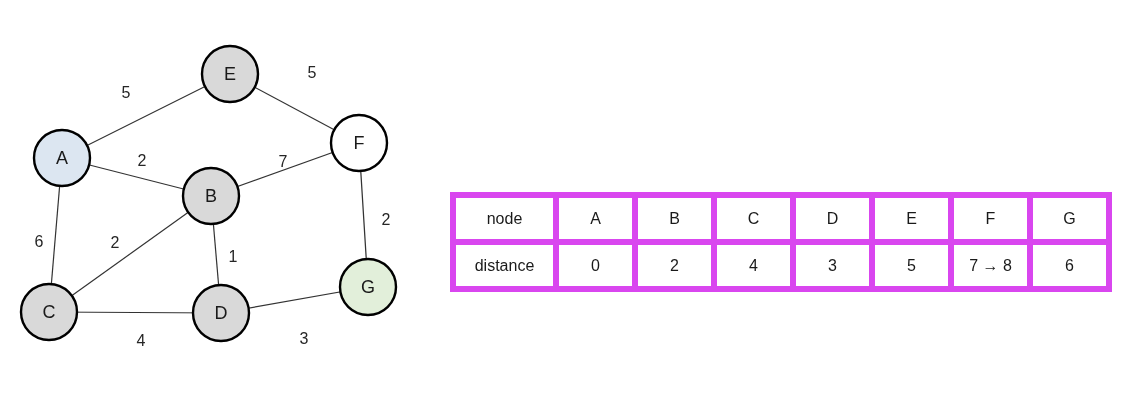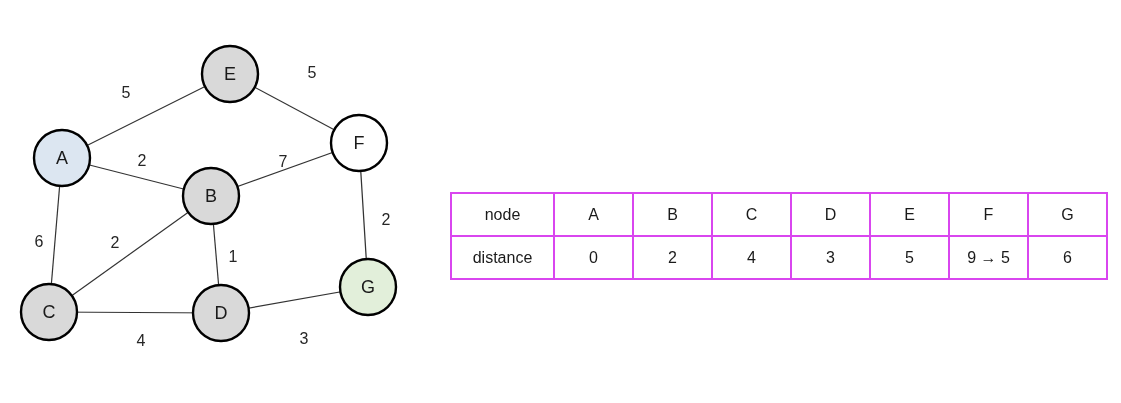--- a/index.html
+++ b/index.html
@@ -33,21 +33,21 @@
     letter-spacing: 0.5px;
   }
   .memory-table {
     position: absolute;
     left: 450px;
     top: 192px;
     border-collapse: collapse;
     table-layout: fixed;
   }
   .memory-table td {
-    border: 2px solid #d946ef;
+    border: 6px solid #d946ef;
     height: 41px;
     text-align: center;
     vertical-align: middle;
     font-size: 16px;
     color: #1a1a1a;
     padding: 0;
   }
   svg text.node-label {
     font-family: "Liberation Sans", "DejaVu Sans", sans-serif;
     font-size: 18px;
@@ -126,19 +126,19 @@
           <td>F</td>
           <td>G</td>
         </tr>
         <tr>
           <td>distance</td>
           <td>0</td>
           <td>2</td>
           <td>4</td>
           <td>3</td>
           <td>5</td>
-          <td>9 → 5</td>
+          <td>7 → 8</td>
           <td>6</td>
         </tr>
       </tbody>
   </table>
 
 </div>
 
 </body></html>

